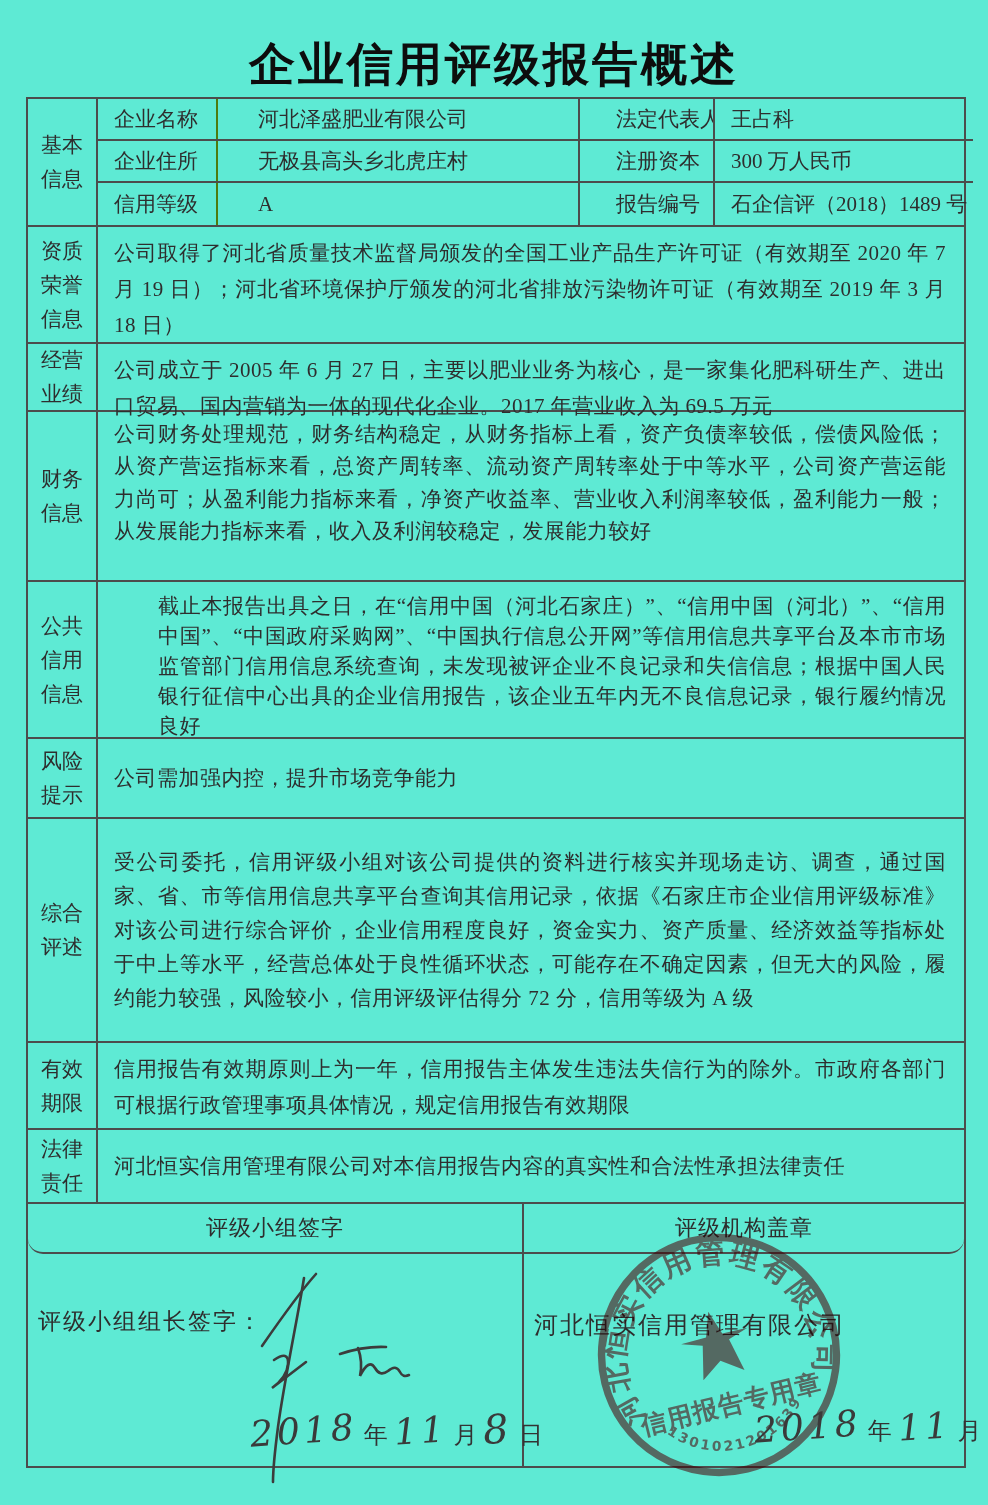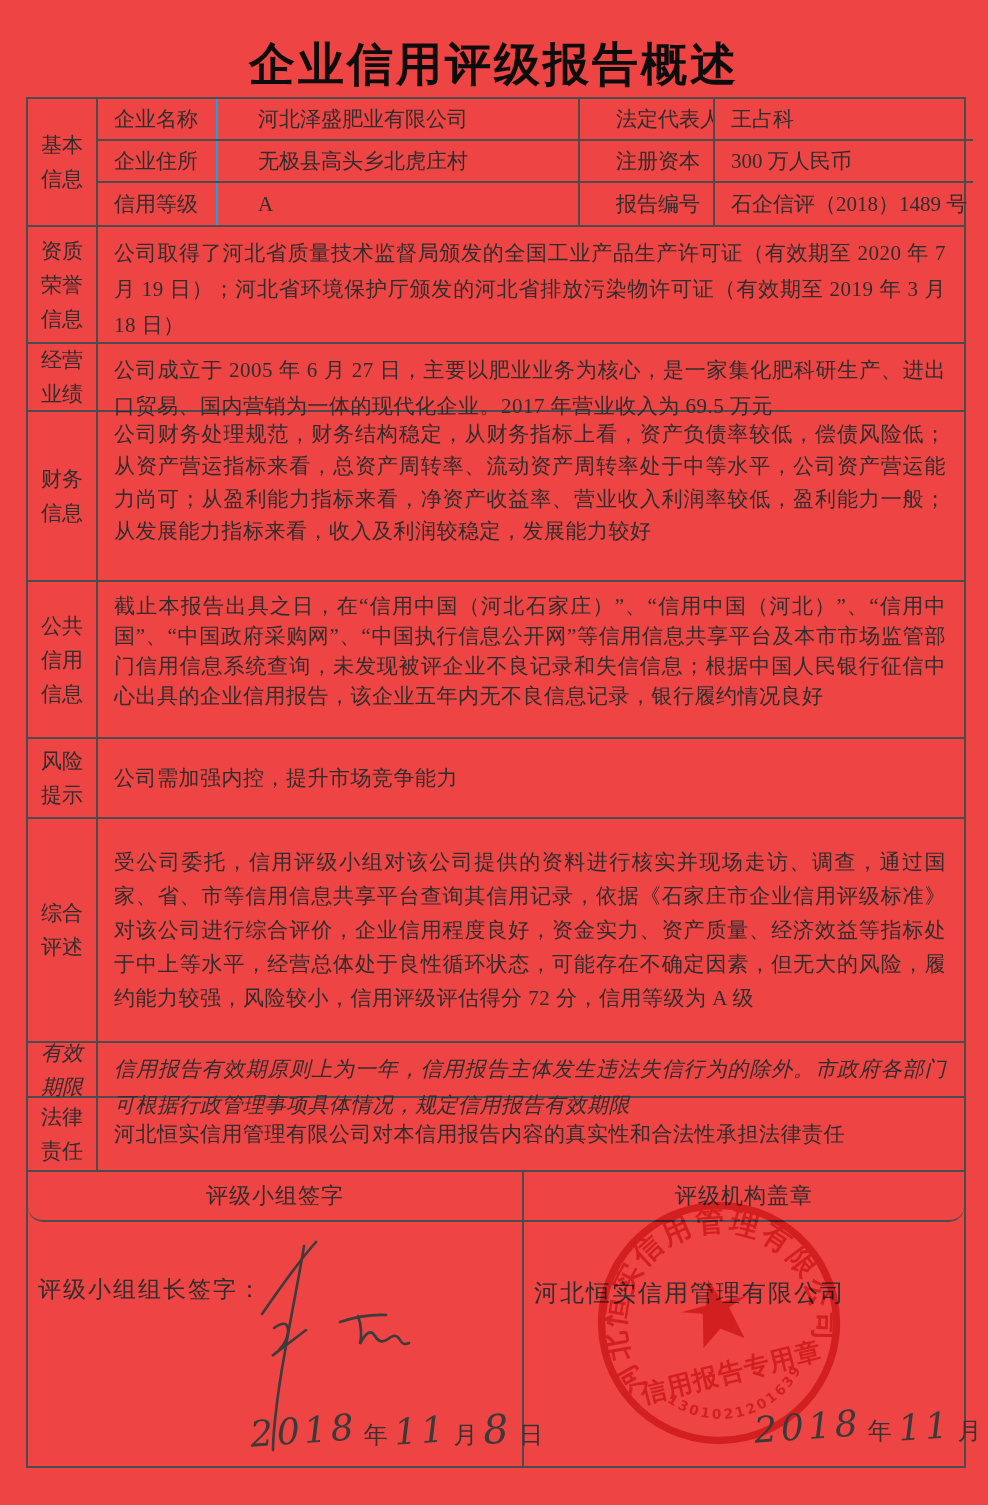--- a/index.html
+++ b/index.html
@@ -1,19 +1,19 @@
 <!DOCTYPE html>
 <html lang="zh"><head>
 <meta charset="utf-8">
 <style>
   html,body{margin:0;padding:0;background:#e8e8e8;}
   .page{
     position:relative;
     width:988px;height:1505px;
-    background:#ef4444;
+    background:#5eead4;
     font-family:"Liberation Serif","DejaVu Serif",serif;
     color:#2e2e2e;
     overflow:hidden;
     margin:0 auto;
   }
   .title{
     position:absolute;top:34px;left:0;width:100%;
     text-align:center;
     font-size:46px;font-weight:900;color:#0d0d0d;
     letter-spacing:3px;margin:0;
@@ -39,31 +39,31 @@
     font-size:21px;line-height:36px;
     padding:8px 18px 0 16px;
     text-align:justify;
     letter-spacing:0.5px;
   }
   
   .r-basic{height:128px;}
   .r0{height:117px;}
   .r1{height:68px;}
   .r2{height:170px;}  .r2 .content-col{line-height:32.4px;padding-top:6px;}
-  .r3{height:157px;}  .r3 .content-col{line-height:30px;padding-top:9px;}
+  .r3{height:157px;gap:44px;}  .r3 .content-col{line-height:30px;padding-top:9px;}
   .r4{height:80px;justify-content:flex-end;}   .r4 .content-col{display:flex;align-items:center;padding-top:0;border-radius:26px;}
   .r5{height:224px;}  .r5 .content-col{line-height:34px;padding-top:26px;}
-  .r6{height:55px;font-style:italic;}
+  .r6{height:87px;}
   .r7{height:74px;}   .r7 .content-col{display:flex;align-items:center;padding-top:0;}
   
   .basic-grid{flex:1 1 auto;display:flex;flex-direction:column;}
   .basic-row{display:flex;flex:1 1 33.33%;border-bottom:2px solid #4c4c4c;box-sizing:border-box;}
   .basic-row:last-child{border-bottom:none;}
   .bcell{display:flex;align-items:center;box-sizing:border-box;font-size:21px;padding:0 6px 0 16px;white-space:nowrap;overflow:hidden;}
-  .b-label1{flex:0 0 120px;border-right:2px solid #0ea5e9;}
+  .b-label1{flex:0 0 120px;border-right:2px solid #4d7c0f;}
   .b-value1{flex:0 0 338px;border-right:2px solid #4c4c4c;margin-left:24px;}
   .b-label2{flex:0 0 135px;border-right:2px solid #4c4c4c;padding-left:36px;}
   .b-value2{flex:1 1 auto;}
   
   .sig-header-row{height:50px;border-radius:15px;}
   .sig-header{
     box-sizing:border-box;display:flex;align-items:center;justify-content:center;
     font-size:22px;letter-spacing:1px;
   }
   .sig-header.left{flex:0 0 496px;border-right:2px solid #4c4c4c;}

